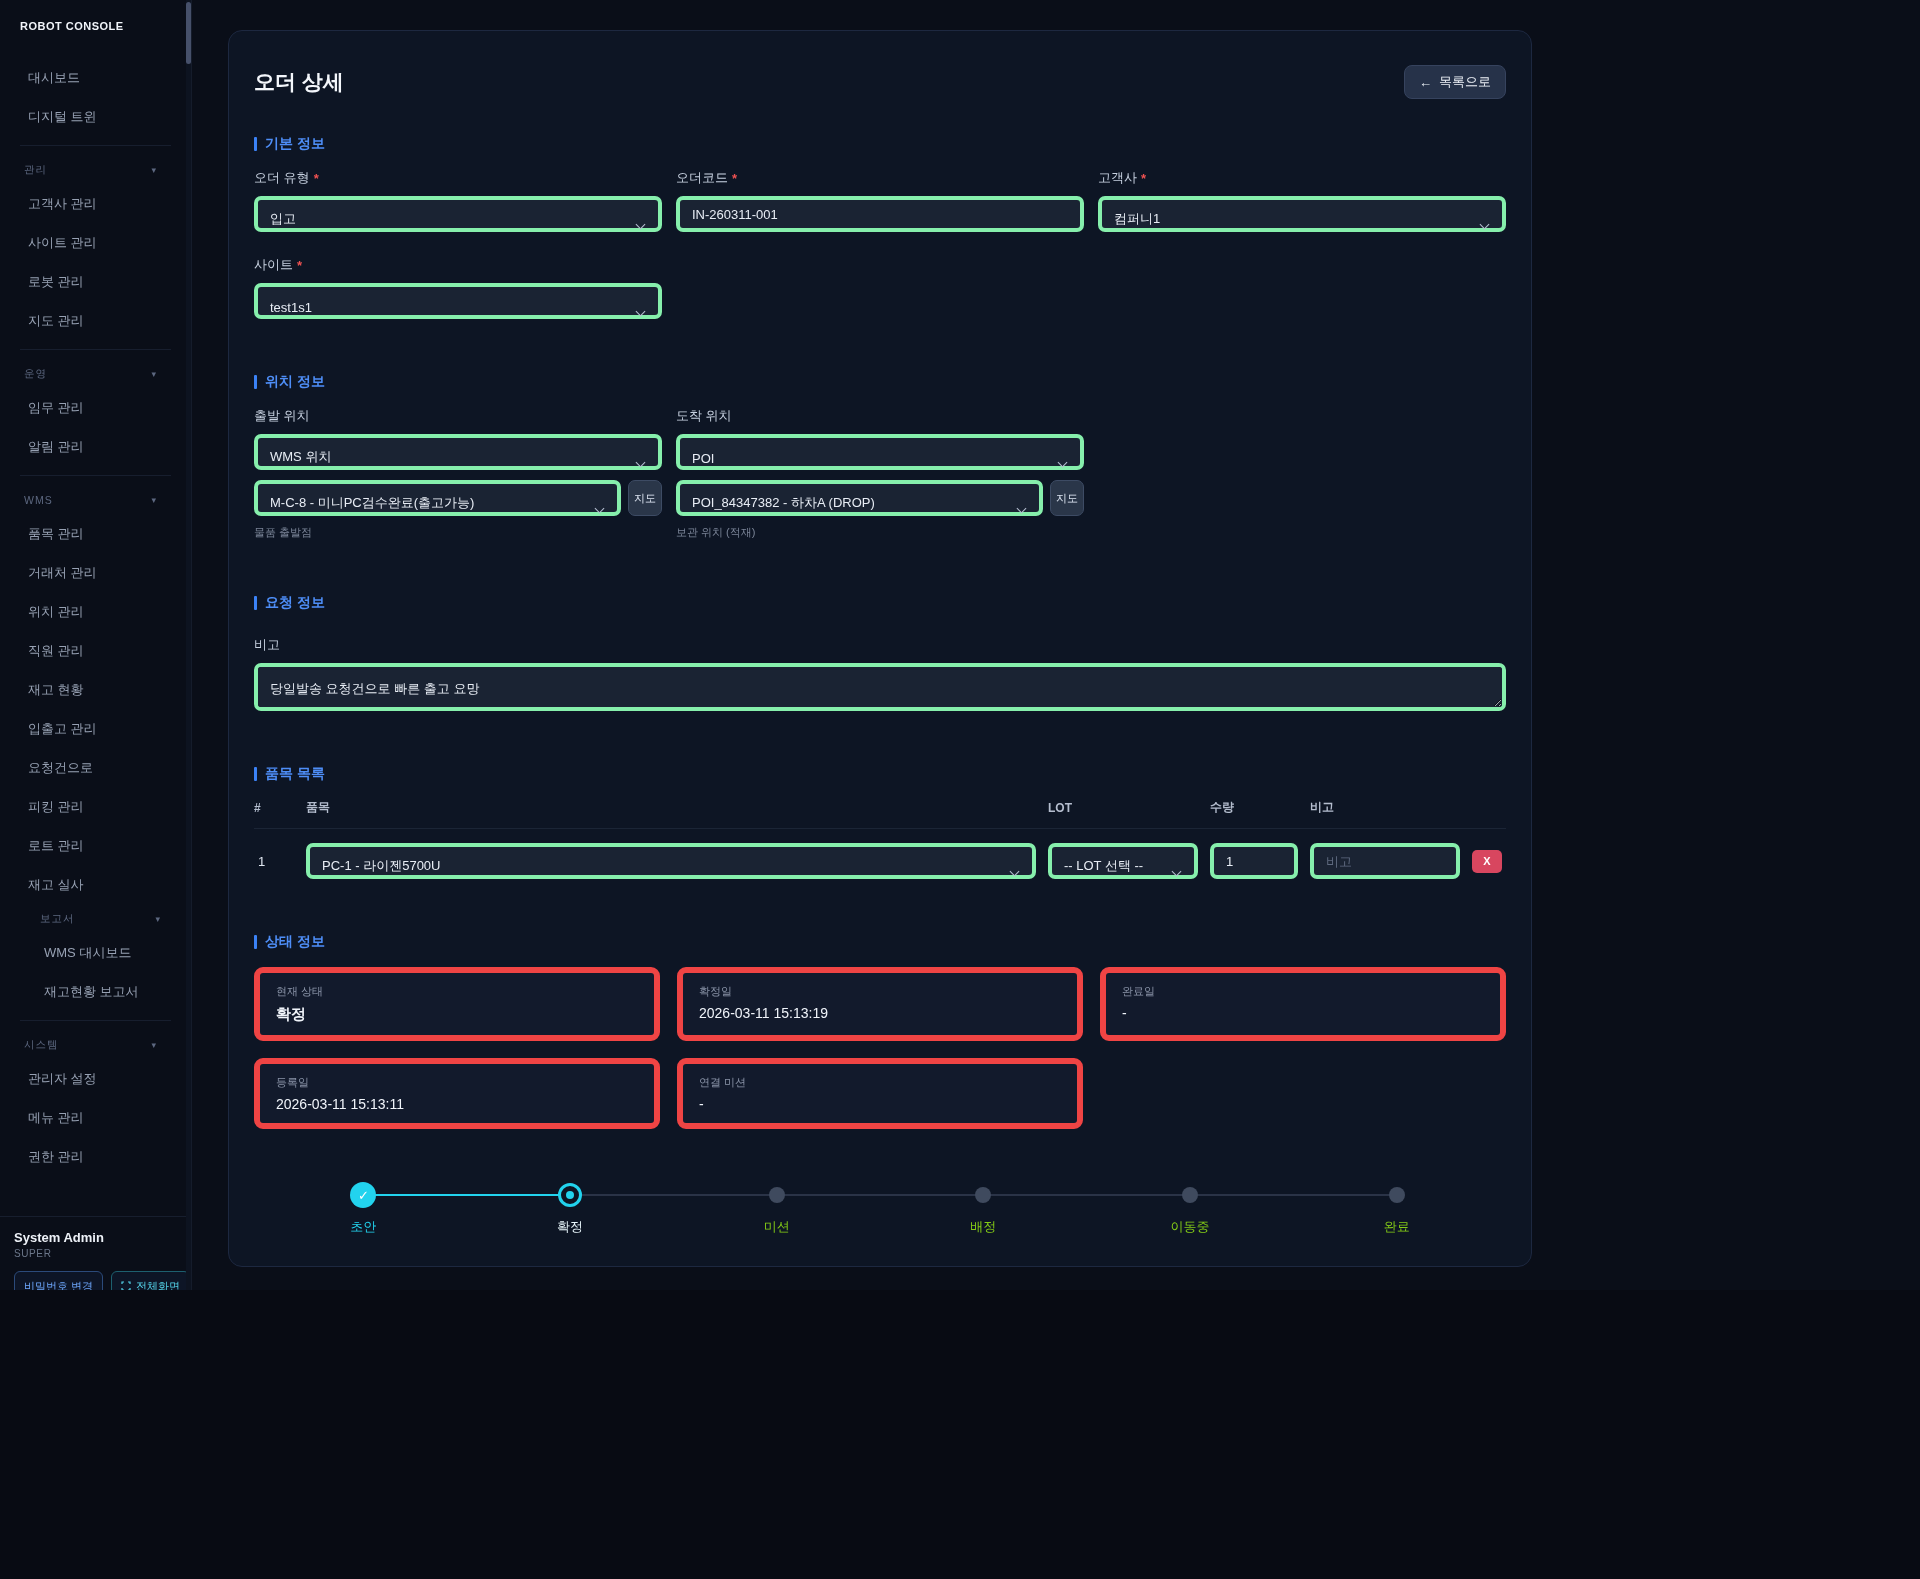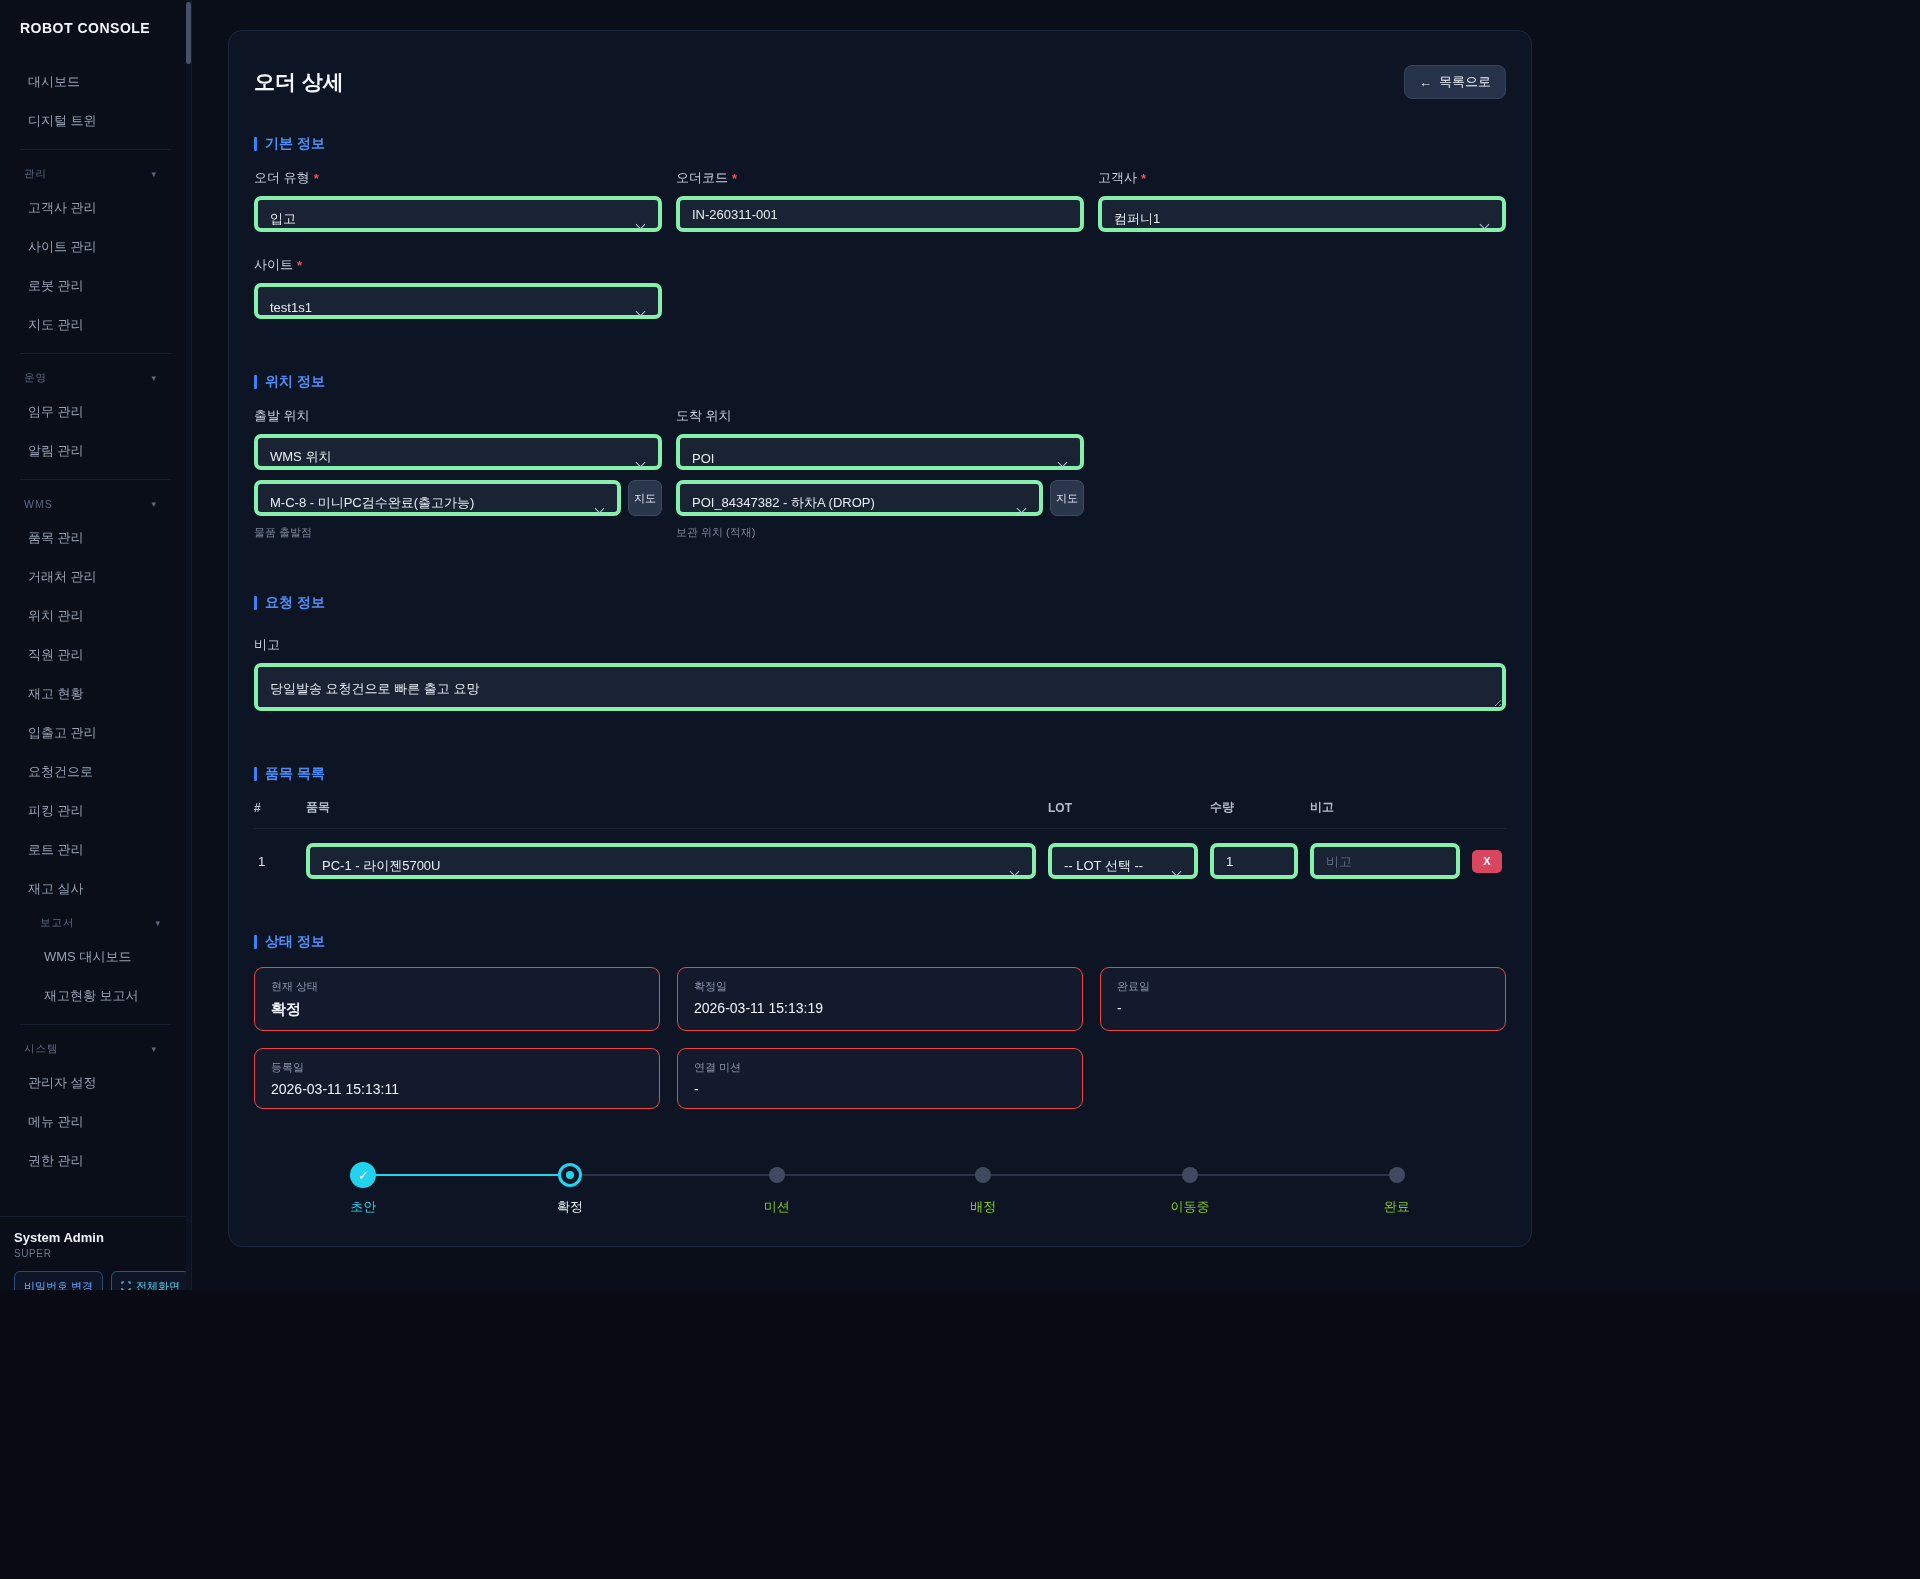--- a/index.html
+++ b/index.html
@@ -11,21 +11,21 @@
     color:#e7ecf5;
   }
   .viewport { width:1920px; height:1290px; background:#0a0e18; display:flex; overflow:hidden; }
 
   
   .sidebar {
     width:192px; flex-shrink:0; height:100%; position:relative;
     border-right:1px solid #151c2b; display:flex; flex-direction:column;
     padding-top:20px; overflow:hidden; background:#0a0e18;
   }
-  .app-title { font-size:14px; font-weight:bold; color:#f2f5fa; letter-spacing:.5px; padding-left:20px; margin-bottom:26px; }
+  .app-title { font-size:11px; font-weight:bold; color:#f2f5fa; letter-spacing:.5px; padding-left:20px; margin-bottom:26px; }
   .nav-item { height:39px; display:flex; align-items:center; padding-left:28px; font-size:13px; color:#97a1b3; cursor:pointer; white-space:nowrap; }
   .sub-item { padding-left:44px; }
   .sb-divider { height:1px; background:#171e2e; margin:9px 20px; flex-shrink:0; }
   .sb-section-header {
     height:29px; display:flex; align-items:center; justify-content:space-between;
     padding:0 34px 0 24px; font-size:10.5px; color:#5d6880; letter-spacing:1px; cursor:pointer;
   }
   .sb-sub-header { padding:0 30px 0 40px; }
   .sb-chev { font-size:9px; color:#5d6880; }
   .sb-footer { margin-top:auto; padding:13px 14px 0 14px; border-top:1px solid #171e2e; flex-shrink:0; }
@@ -86,21 +86,21 @@
   .items-header > div { font-size:12px; font-weight:bold; color:#b4bdce; }
   .items-row { padding-top:14px; }
   .row-index { font-size:13px; color:#dfe6f0; padding-left:4px; }
   .delete-btn {
     width:30px; height:23px; background:#d8465f; border:none; border-radius:5px;
     color:#ffffff; font-size:11px; font-weight:bold; display:flex; align-items:center; justify-content:center; cursor:pointer;
   }
 
   
   .status-grid { display:grid; grid-template-columns:repeat(3,1fr); gap:17px; }
-  .status-card { background:#121a2c; border:1px solid #ef4444; border-radius:9px; padding:11px 16px; }
+  .status-card { background:#121a2c; border:6px solid #ef4444; border-radius:9px; padding:11px 16px; }
   .status-label { font-size:11px; color:#8b95a9; margin-bottom:6px; }
   .status-value { font-size:14px; color:#f0f4fa; }
   .status-value.strong { font-weight:bold; font-size:15px; }
 
   
   .stepper { display:flex; margin-top:52px; padding:0 6px; }
   .step { flex:1; position:relative; display:flex; flex-direction:column; align-items:center; }
   .step:not(:first-child)::before { content:""; position:absolute; top:13px; right:50%; width:100%; height:2px; background:#2a3347; }
   .step.done:not(:first-child)::before, .step.current::before { background:#22d3ee; }
   .dot-wrap { height:28px; display:flex; align-items:center; justify-content:center; position:relative; z-index:1; }

